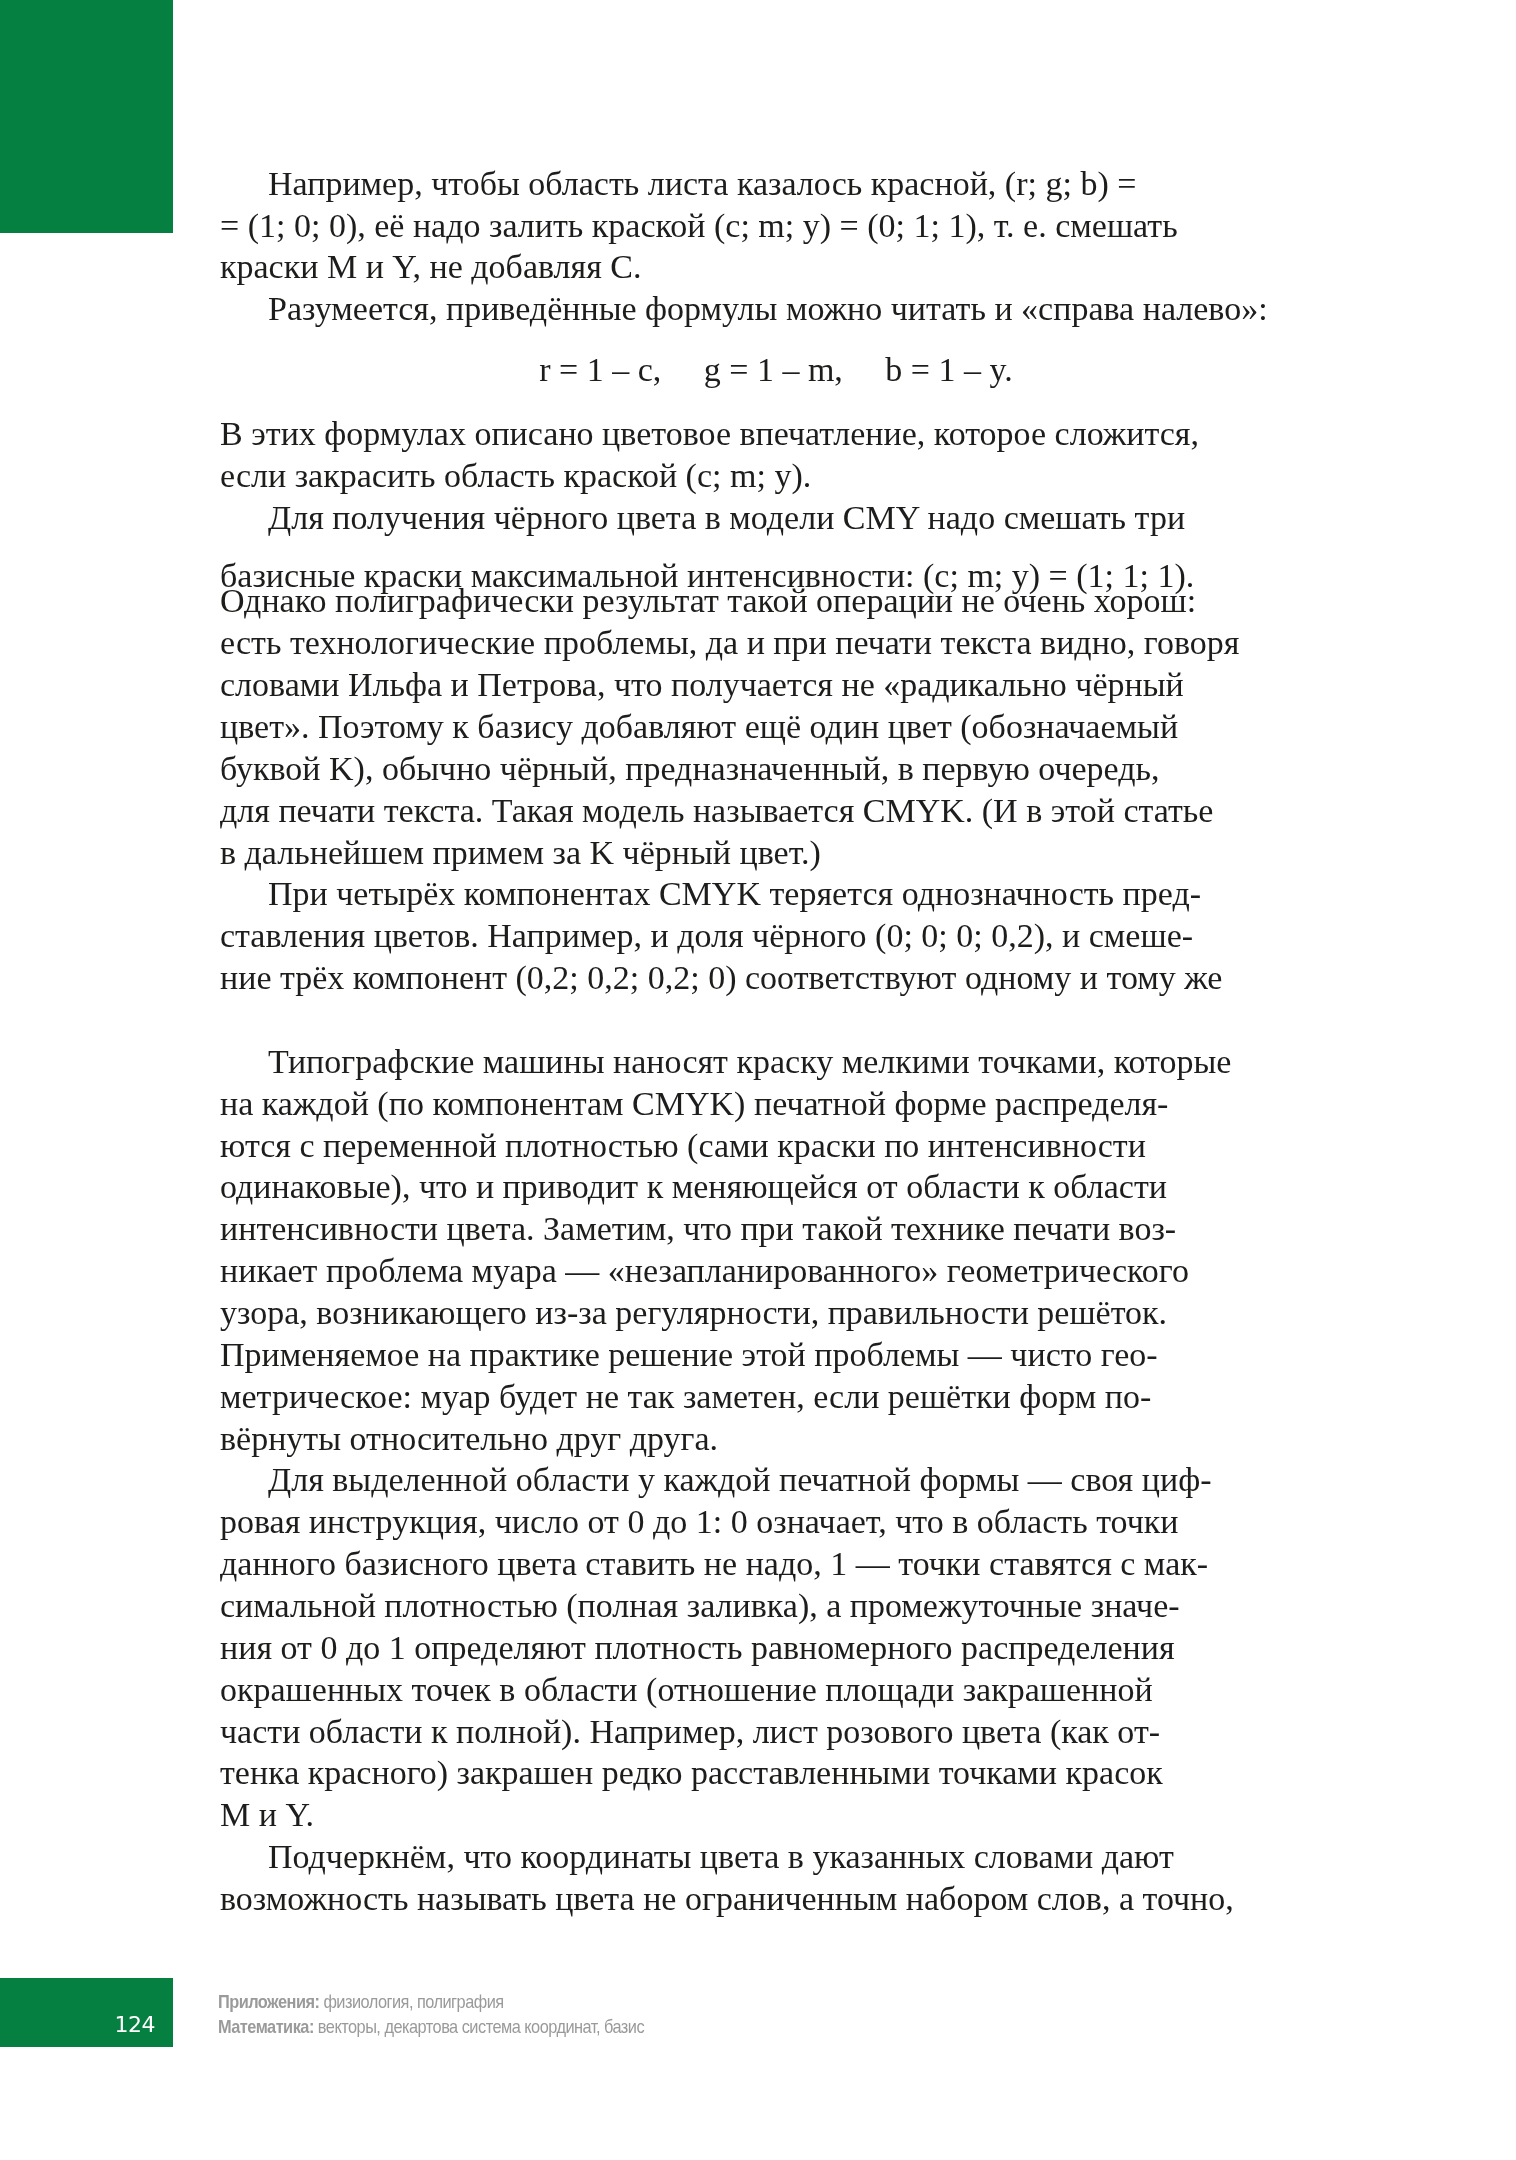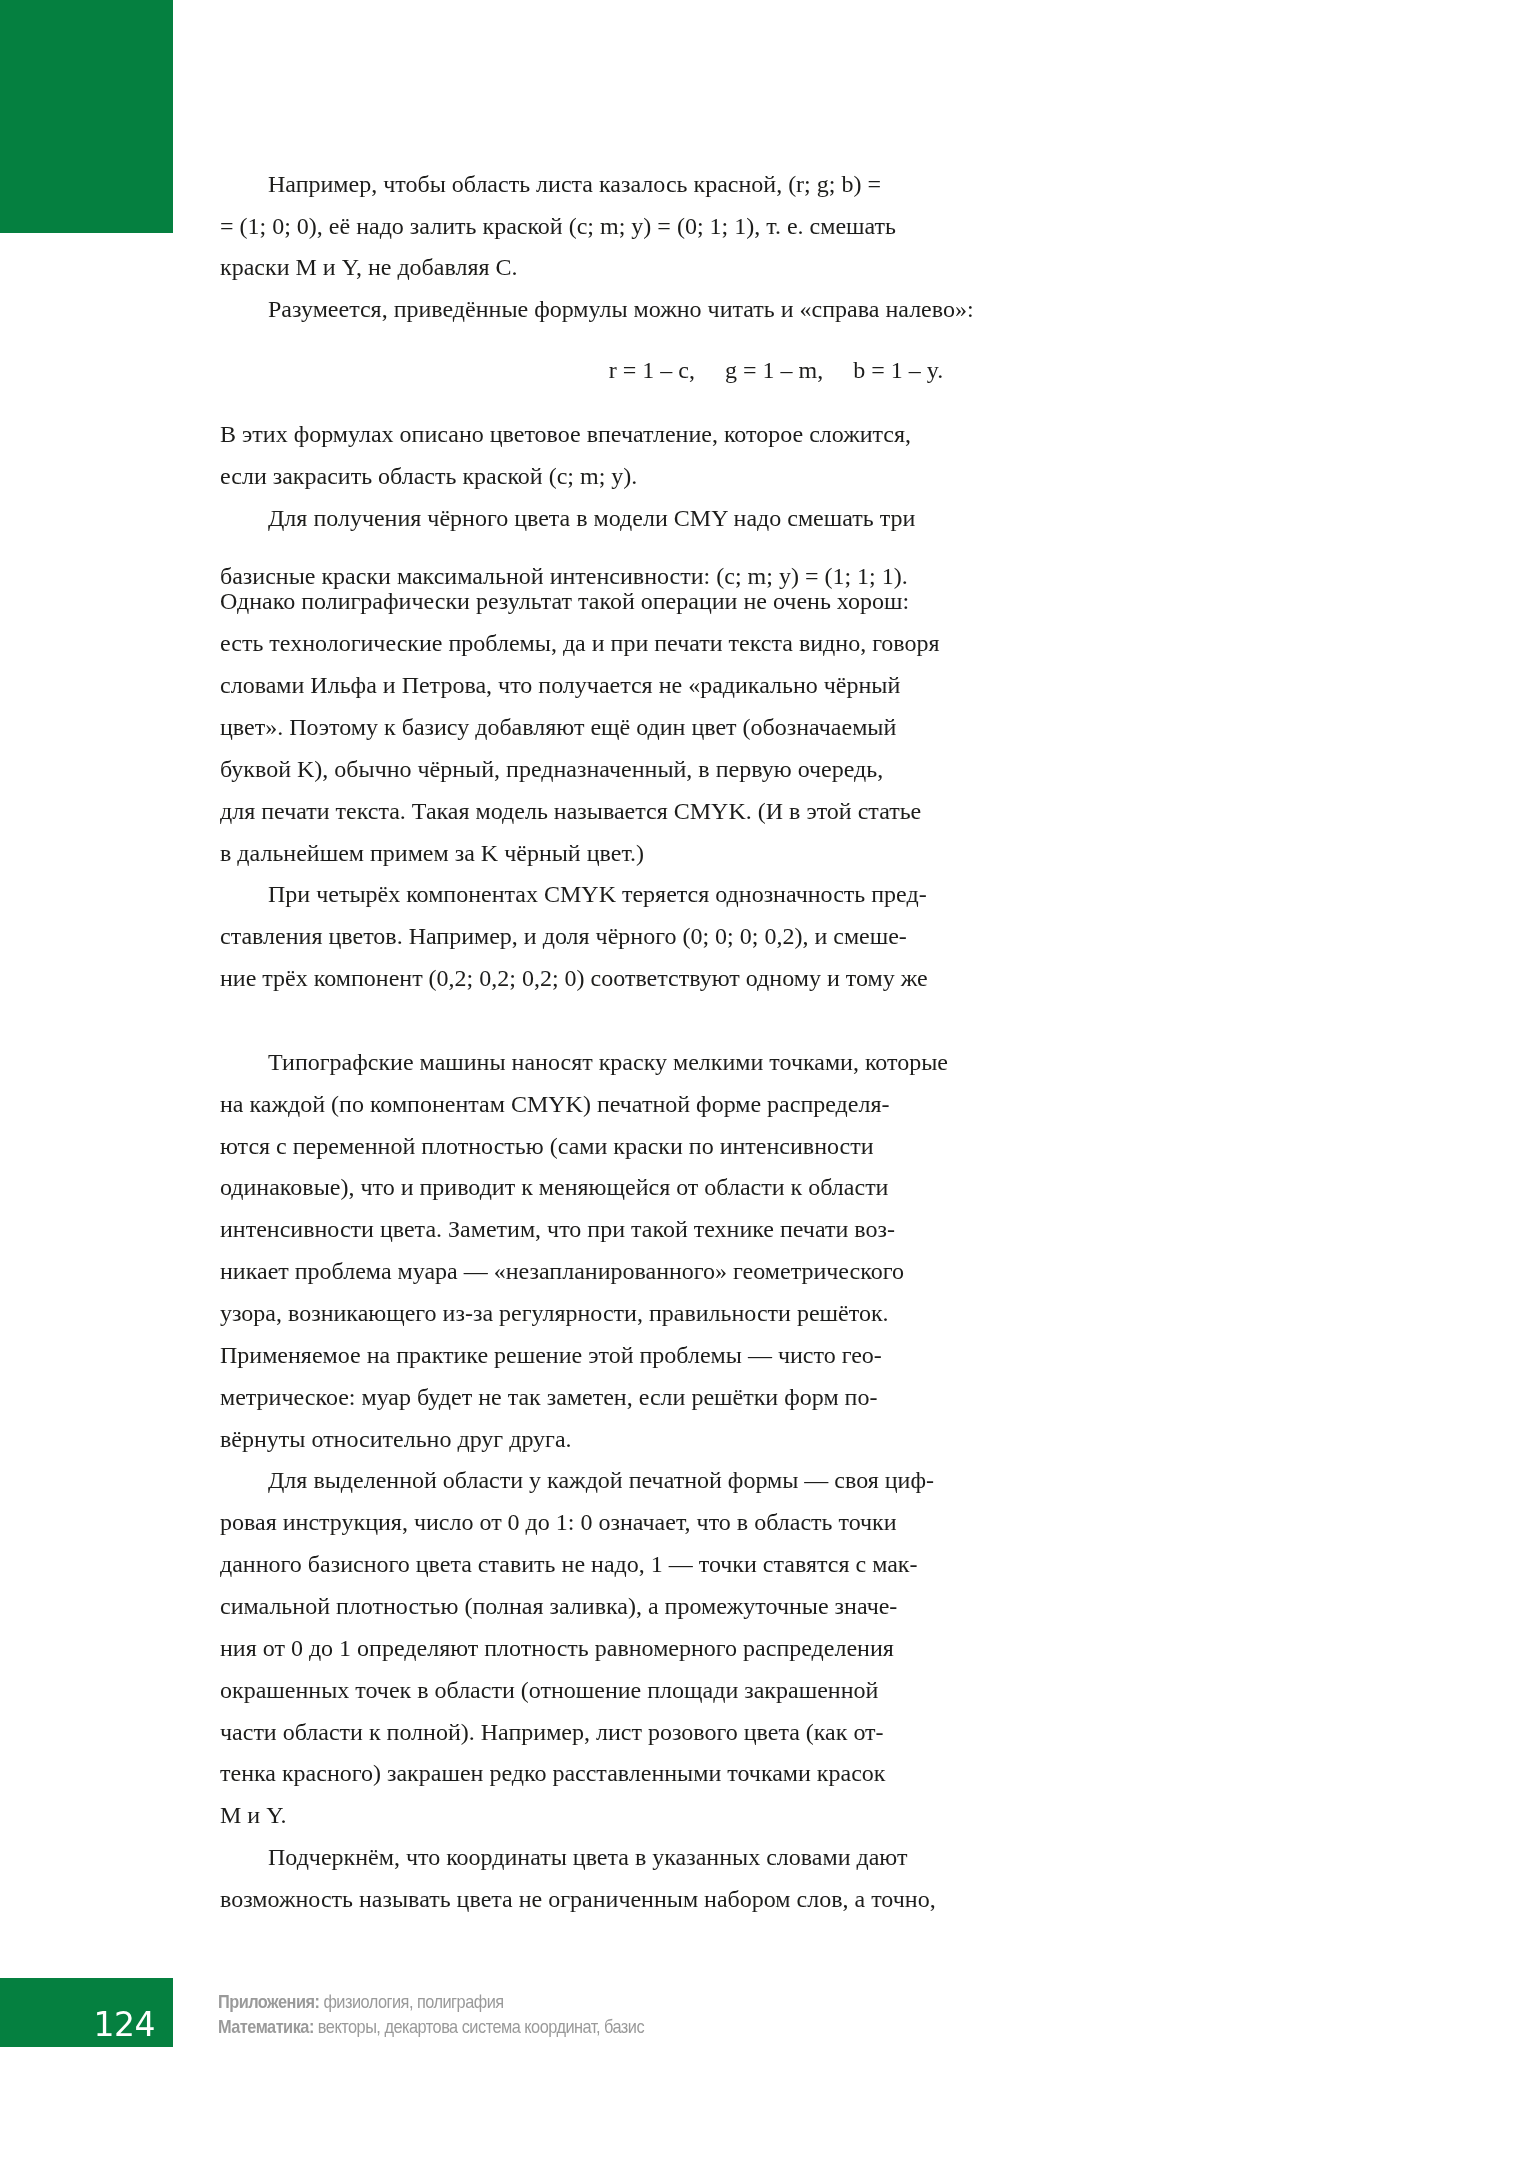--- a/index.html
+++ b/index.html
@@ -2,31 +2,31 @@
 <html><head>
 <meta charset="utf-8">
 <style>
   html, body { margin: 0; padding: 0; background: #ffffff; }
   body { width: 1516px; height: 2160px; position: relative; overflow: hidden; }
   .corner-block { position: absolute; left: 0; top: 0; width: 173px; height: 233px; background: #058040; }
   .text-area { position: absolute; left: 0; top: 0; width: 1516px; height: 2160px; }
   .line {
     position: absolute; left: 220px; width: 1112px;
     font-family: "Liberation Serif", "DejaVu Serif", serif;
-    font-size: 24px; line-height: 40px; color: #1d1d1b;
+    font-size: 34px; line-height: 40px; color: #1d1d1b;
     white-space: nowrap;
     text-align: justify; text-align-last: justify;
     word-spacing: 0px;
   }
   .line.indent { left: 268px; width: 1064px; }
   .line.last { text-align: left; text-align-last: left; }
   .line.formula { text-align: center; text-align-last: center; white-space: pre; }
   .footer-box { position: absolute; left: 0; top: 1978px; width: 173px; height: 69px; background: #058040;
     display: flex; align-items: center; justify-content: flex-end; box-sizing: border-box; padding-right: 18px; }
-  .page-number { font-family: "DejaVu Sans", "Liberation Sans", sans-serif; color: #ffffff; font-size: 33px; font-weight: 500; letter-spacing: -0.5px; margin-top: 24px; }
+  .page-number { font-family: "DejaVu Sans", "Liberation Sans", sans-serif; color: #ffffff; font-size: 22px; font-weight: 500; letter-spacing: -0.5px; margin-top: 24px; }
   .footer-lines { position: absolute; left: 218px; top: 1989px; font-family: "Liberation Sans", "DejaVu Sans", sans-serif;
     color: #9a9a9a; font-size: 19px; line-height: 25px; letter-spacing: -0.6px; }
   .footer-lines .row { white-space: nowrap; transform: scaleX(0.86); transform-origin: left center; }
   .footer-lines .key { font-weight: bold; }
 </style>
 </head>
 <body>
 
 <div class="corner-block"></div>
 

